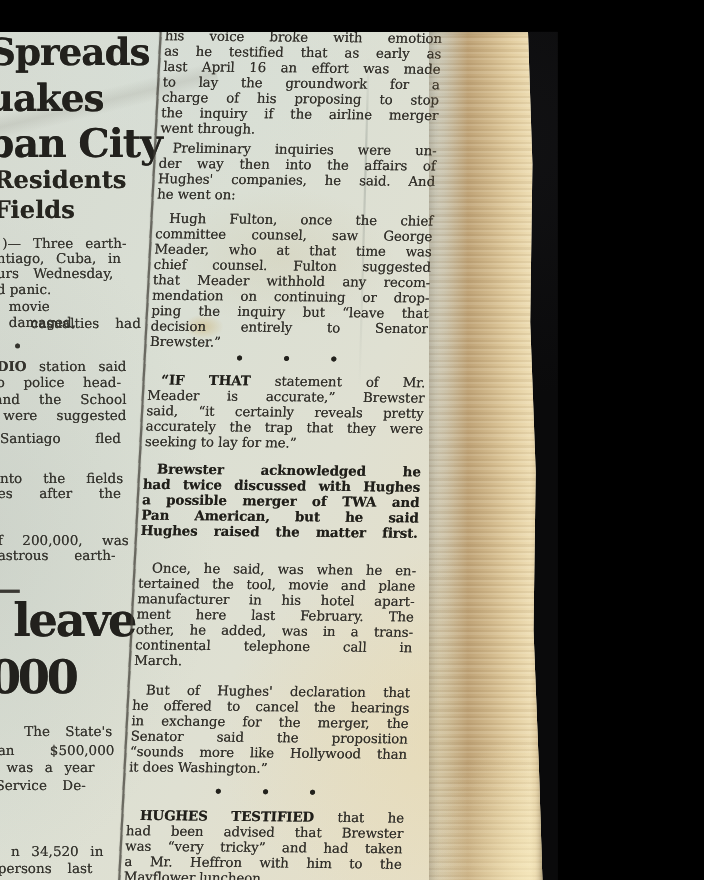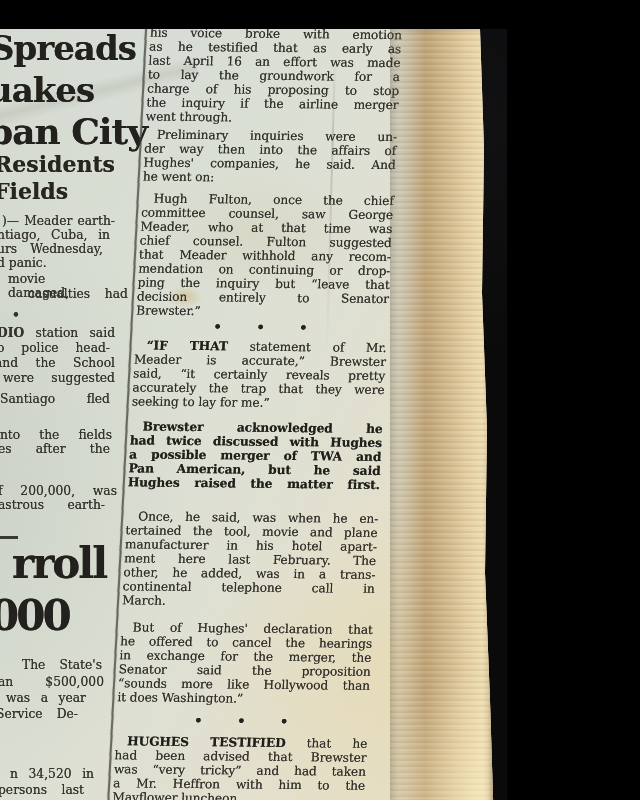--- a/index.html
+++ b/index.html
@@ -62,21 +62,21 @@
     <div class="streak"></div>
     <div class="crease"></div>
 
     <div>
       <div class="h1l" style="left:-10px;top:2px;font-size:34px">Spreads</div>
       <div class="h1l" style="left:-12px;top:44px;font-size:34px">uakes</div>
       <div class="h1l" style="left:-12px;top:84px;font-size:36px">ban City</div>
       <div class="subh" style="left:-6px;top:124px">Residents</div>
       <div class="subh" style="left:-6px;top:151px">Fields</div>
 
-      <div class="frag" style="top:185px;left:2px;width:113px">)— Meader earth-</div>
+      <div class="frag" style="top:185px;left:2px;width:113px">)— Three earth-</div>
       <div class="frag" style="top:199px;left:-3px;width:113px">ntiago, Cuba, in</div>
       <div class="frag" style="top:213px;left:-3px;width:106px">urs Wednesday,</div>
       <div class="frag nf" style="top:227px;left:-3px;width:90px">d panic.</div>
 
       <div class="frag" style="top:243px;left:8px;width:102px">movie damaged,</div>
       <div class="frag" style="top:258px;left:28px;width:100px">casualties had</div>
 
       <div class="frag nf" style="top:279px;left:12px;width:20px;font-weight:bold">•</div>
 
       <div class="frag" style="top:297px;left:-3px;width:118px"><b>DIO</b><span> station said</span></div>
@@ -86,21 +86,21 @@
 
       <div class="frag" style="top:363px;left:0px;width:110px">Santiago fled</div>
       <div class="frag" style="top:399px;left:-4px;width:116px">into the fields</div>
       <div class="frag" style="top:413px;left:-2px;width:112px">es after the</div>
 
       <div class="frag" style="top:455px;left:-2px;width:119px">f 200,000, was</div>
       <div class="frag" style="top:469px;left:-2px;width:107px">astrous earth-</div>
 
       <div class="dash" style="left:-8px;top:507px;width:26px;height:2.5px"></div>
 
-      <div class="h1l" style="left:12px;top:514px;font-size:42px;letter-spacing:-2px">rroll</div>
+      <div class="h1l" style="left:12px;top:514px;font-size:42px;letter-spacing:-2px">leave</div>
       <div class="h1l" style="left:-10px;top:566px;font-size:42px;letter-spacing:-3px">000</div>
 
       <div class="frag" style="top:629px;left:22px;width:80px">The State's</div>
       <div class="frag" style="top:646px;left:-2px;width:106px">an $500,000</div>
       <div class="frag" style="top:662px;left:6px;width:80px">was a year</div>
       <div class="frag" style="top:678px;left:-4px;width:82px">Service De-</div>
 
       <div class="frag" style="top:738px;left:10px;width:84px">n 34,520 in</div>
       <div class="frag" style="top:754px;left:-2px;width:86px">persons last</div>
       <div class="frag" style="top:771px;left:-3px;width:92px">tlay jumped</div>

